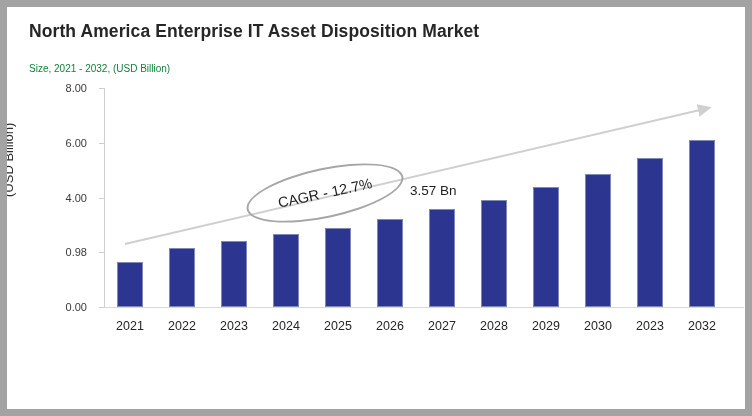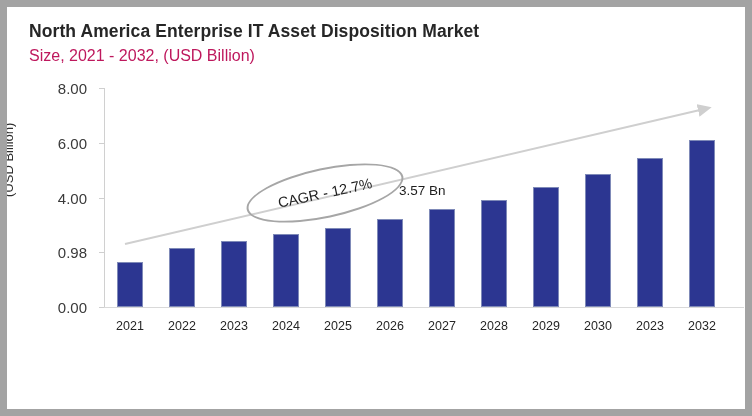--- a/index.html
+++ b/index.html
@@ -26,24 +26,24 @@
     top: 14px;
     font-size: 17.5px;
     font-weight: bold;
     color: #262626;
     letter-spacing: 0.1px;
     white-space: nowrap;
   }
   .subtitle {
     position: absolute;
     left: 22px;
-    top: 40px;
-    font-size: 16px;
+    top: 56px;
+    font-size: 10px;
     font-weight: normal;
-    color: #be185d;
+    color: #15803d;
     white-space: nowrap;
   }
   .axis-line {
     position: absolute;
     left: 0px;
     top: 81px;
     width: 1px;
     height: 220px;
     background: #d0d0d0;
   }
@@ -60,21 +60,21 @@
     left: 92px;
     width: 5px;
     height: 1px;
     background: #cfcfcf;
   }
   .ytick-label {
     position: absolute;
     right: 0;
     width: 56px;
     text-align: right;
-    font-size: 15px;
+    font-size: 11px;
     color: #3a3a3a;
     transform: translateY(-50%);
   }
   .ylabel {
     position: absolute;
     left: -6px;
     top: 190px;
     font-size: 13px;
     color: #2e2e2e;
     transform: rotate(-90deg);
@@ -215,15 +215,15 @@
       </marker>
     </defs>
     <line x1="118" y1="237" x2="693" y2="103" stroke="#cfcfcf" stroke-width="2" marker-end="url(#arrowhead)"></line>
   </svg>
 
   <div class="cagr-wrap">
     <div class="cagr-ellipse"></div>
     <div class="cagr-text">CAGR - 12.7%</div>
   </div>
 
-  <div class="value-label" style="left: 392px; top: 176.271px;">3.57 Bn</div>
+  <div class="value-label" style="left: 403px; top: 176.271px;">3.57 Bn</div>
 
 </div>
 
 </body></html>

